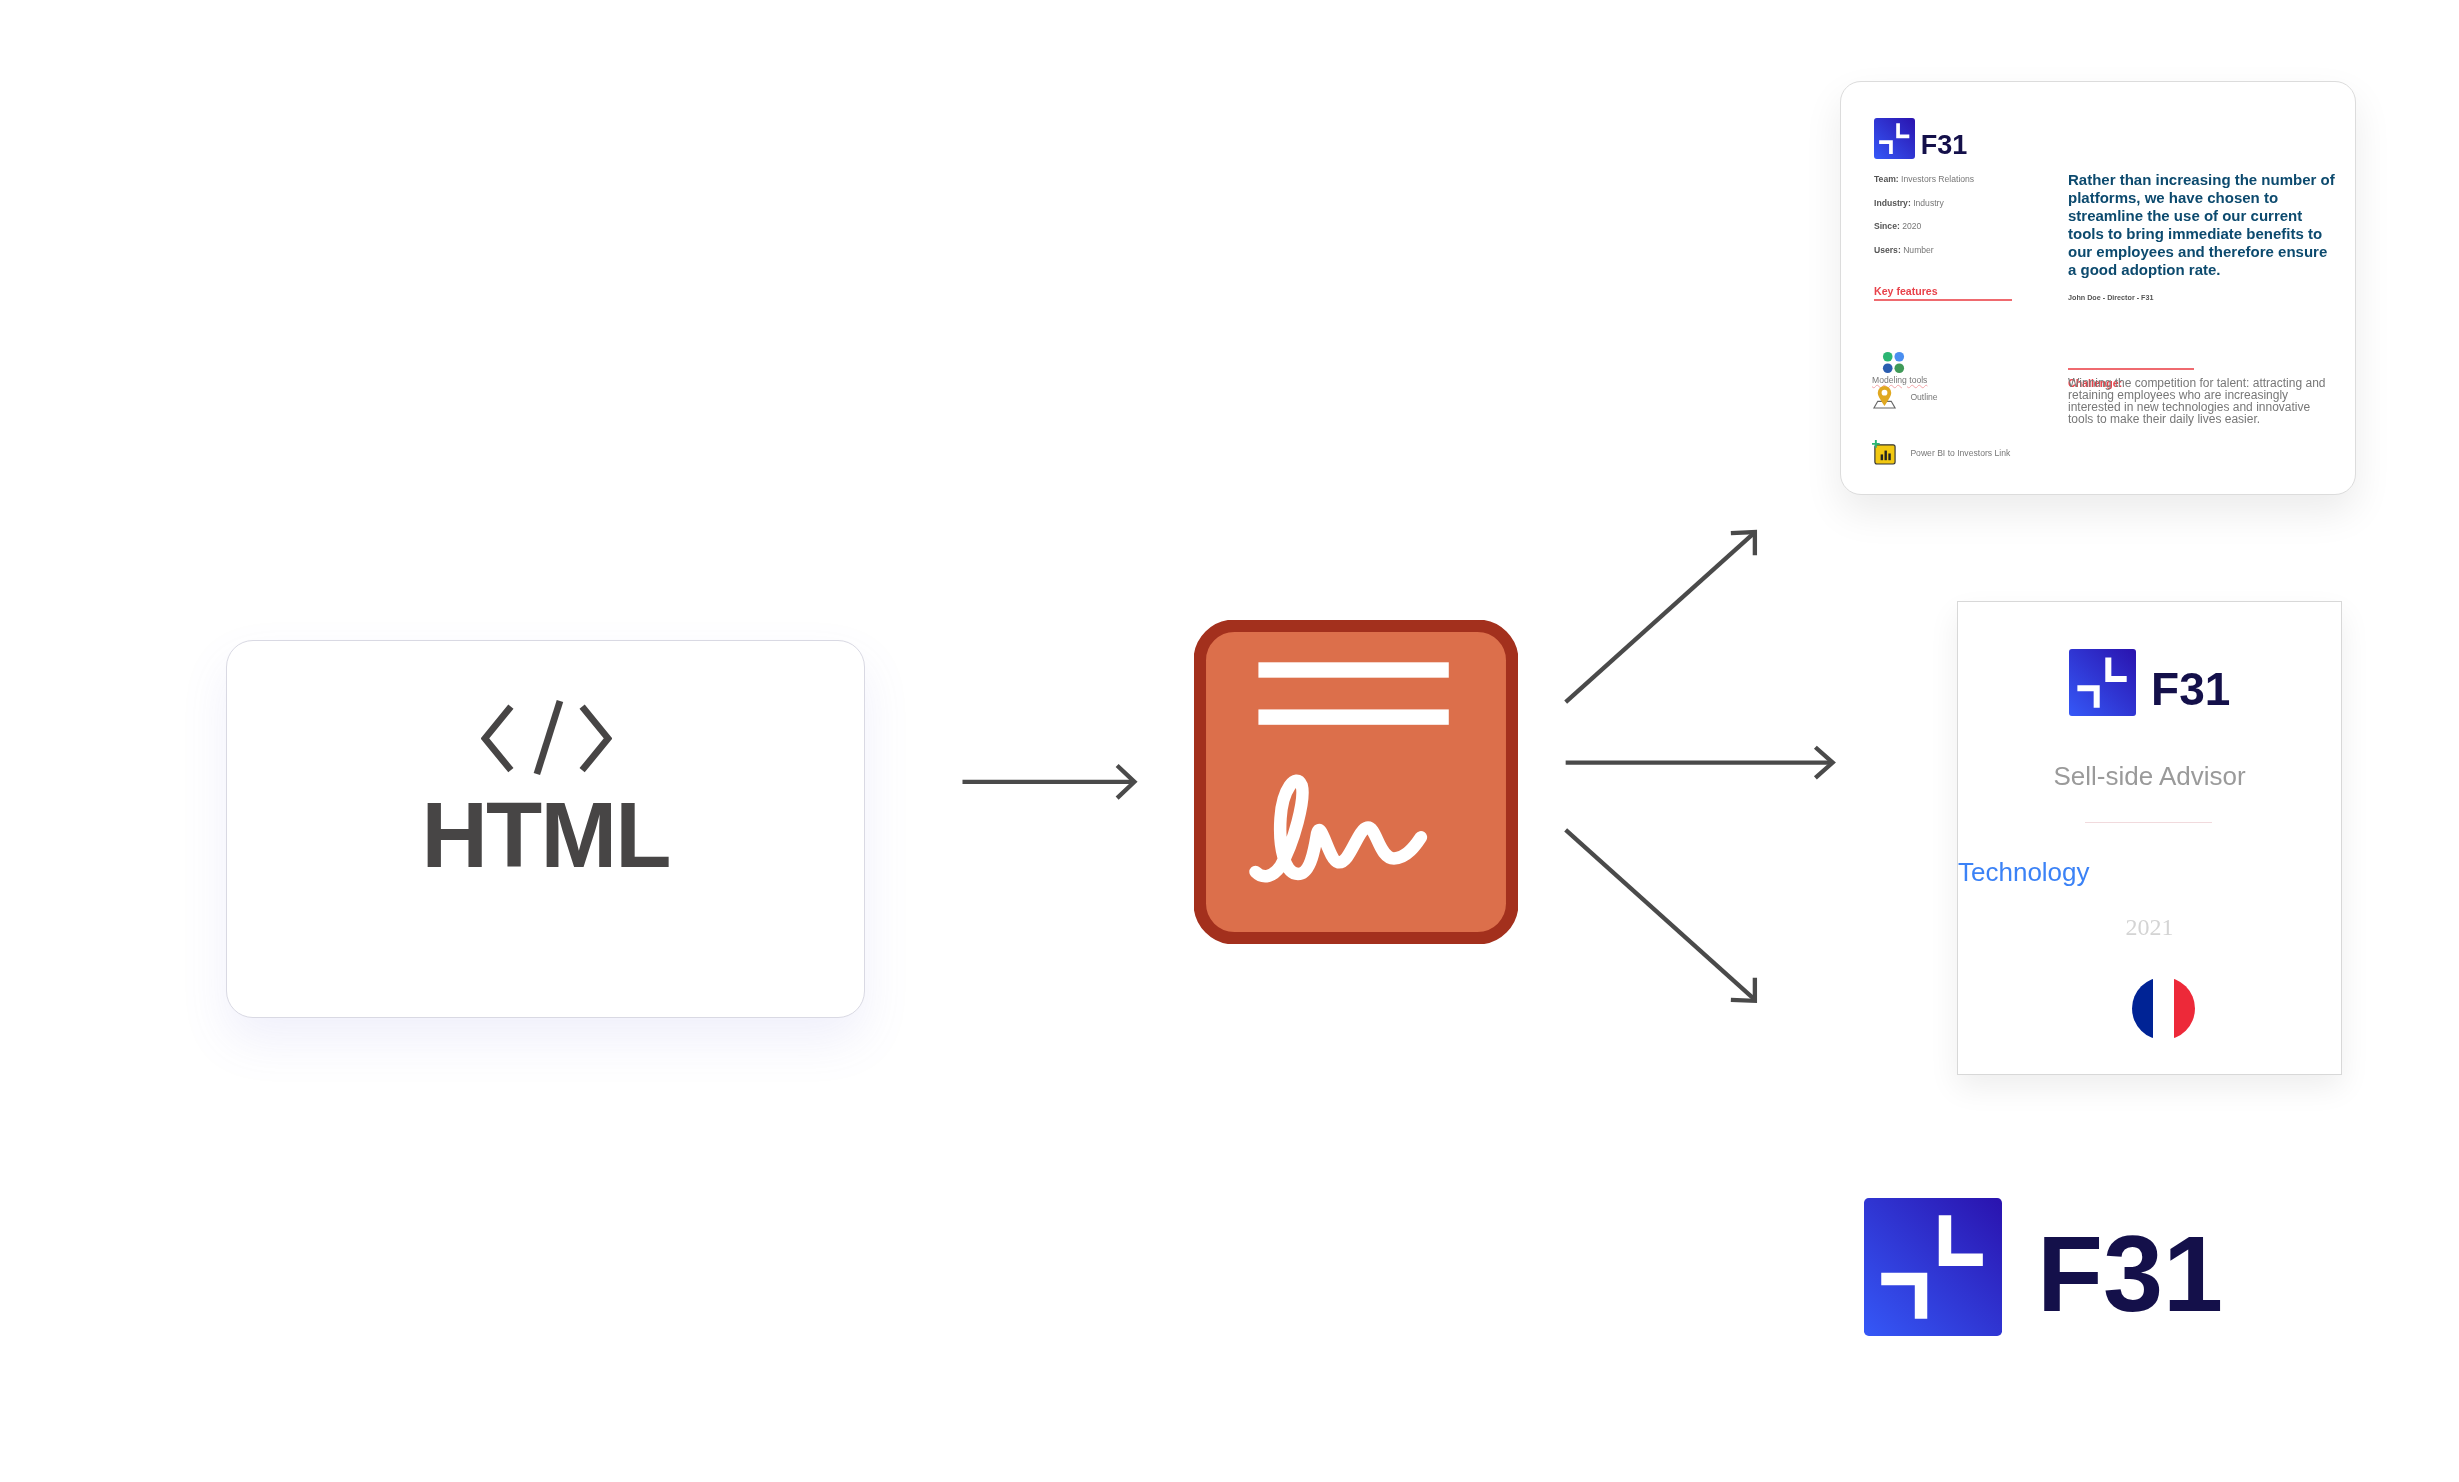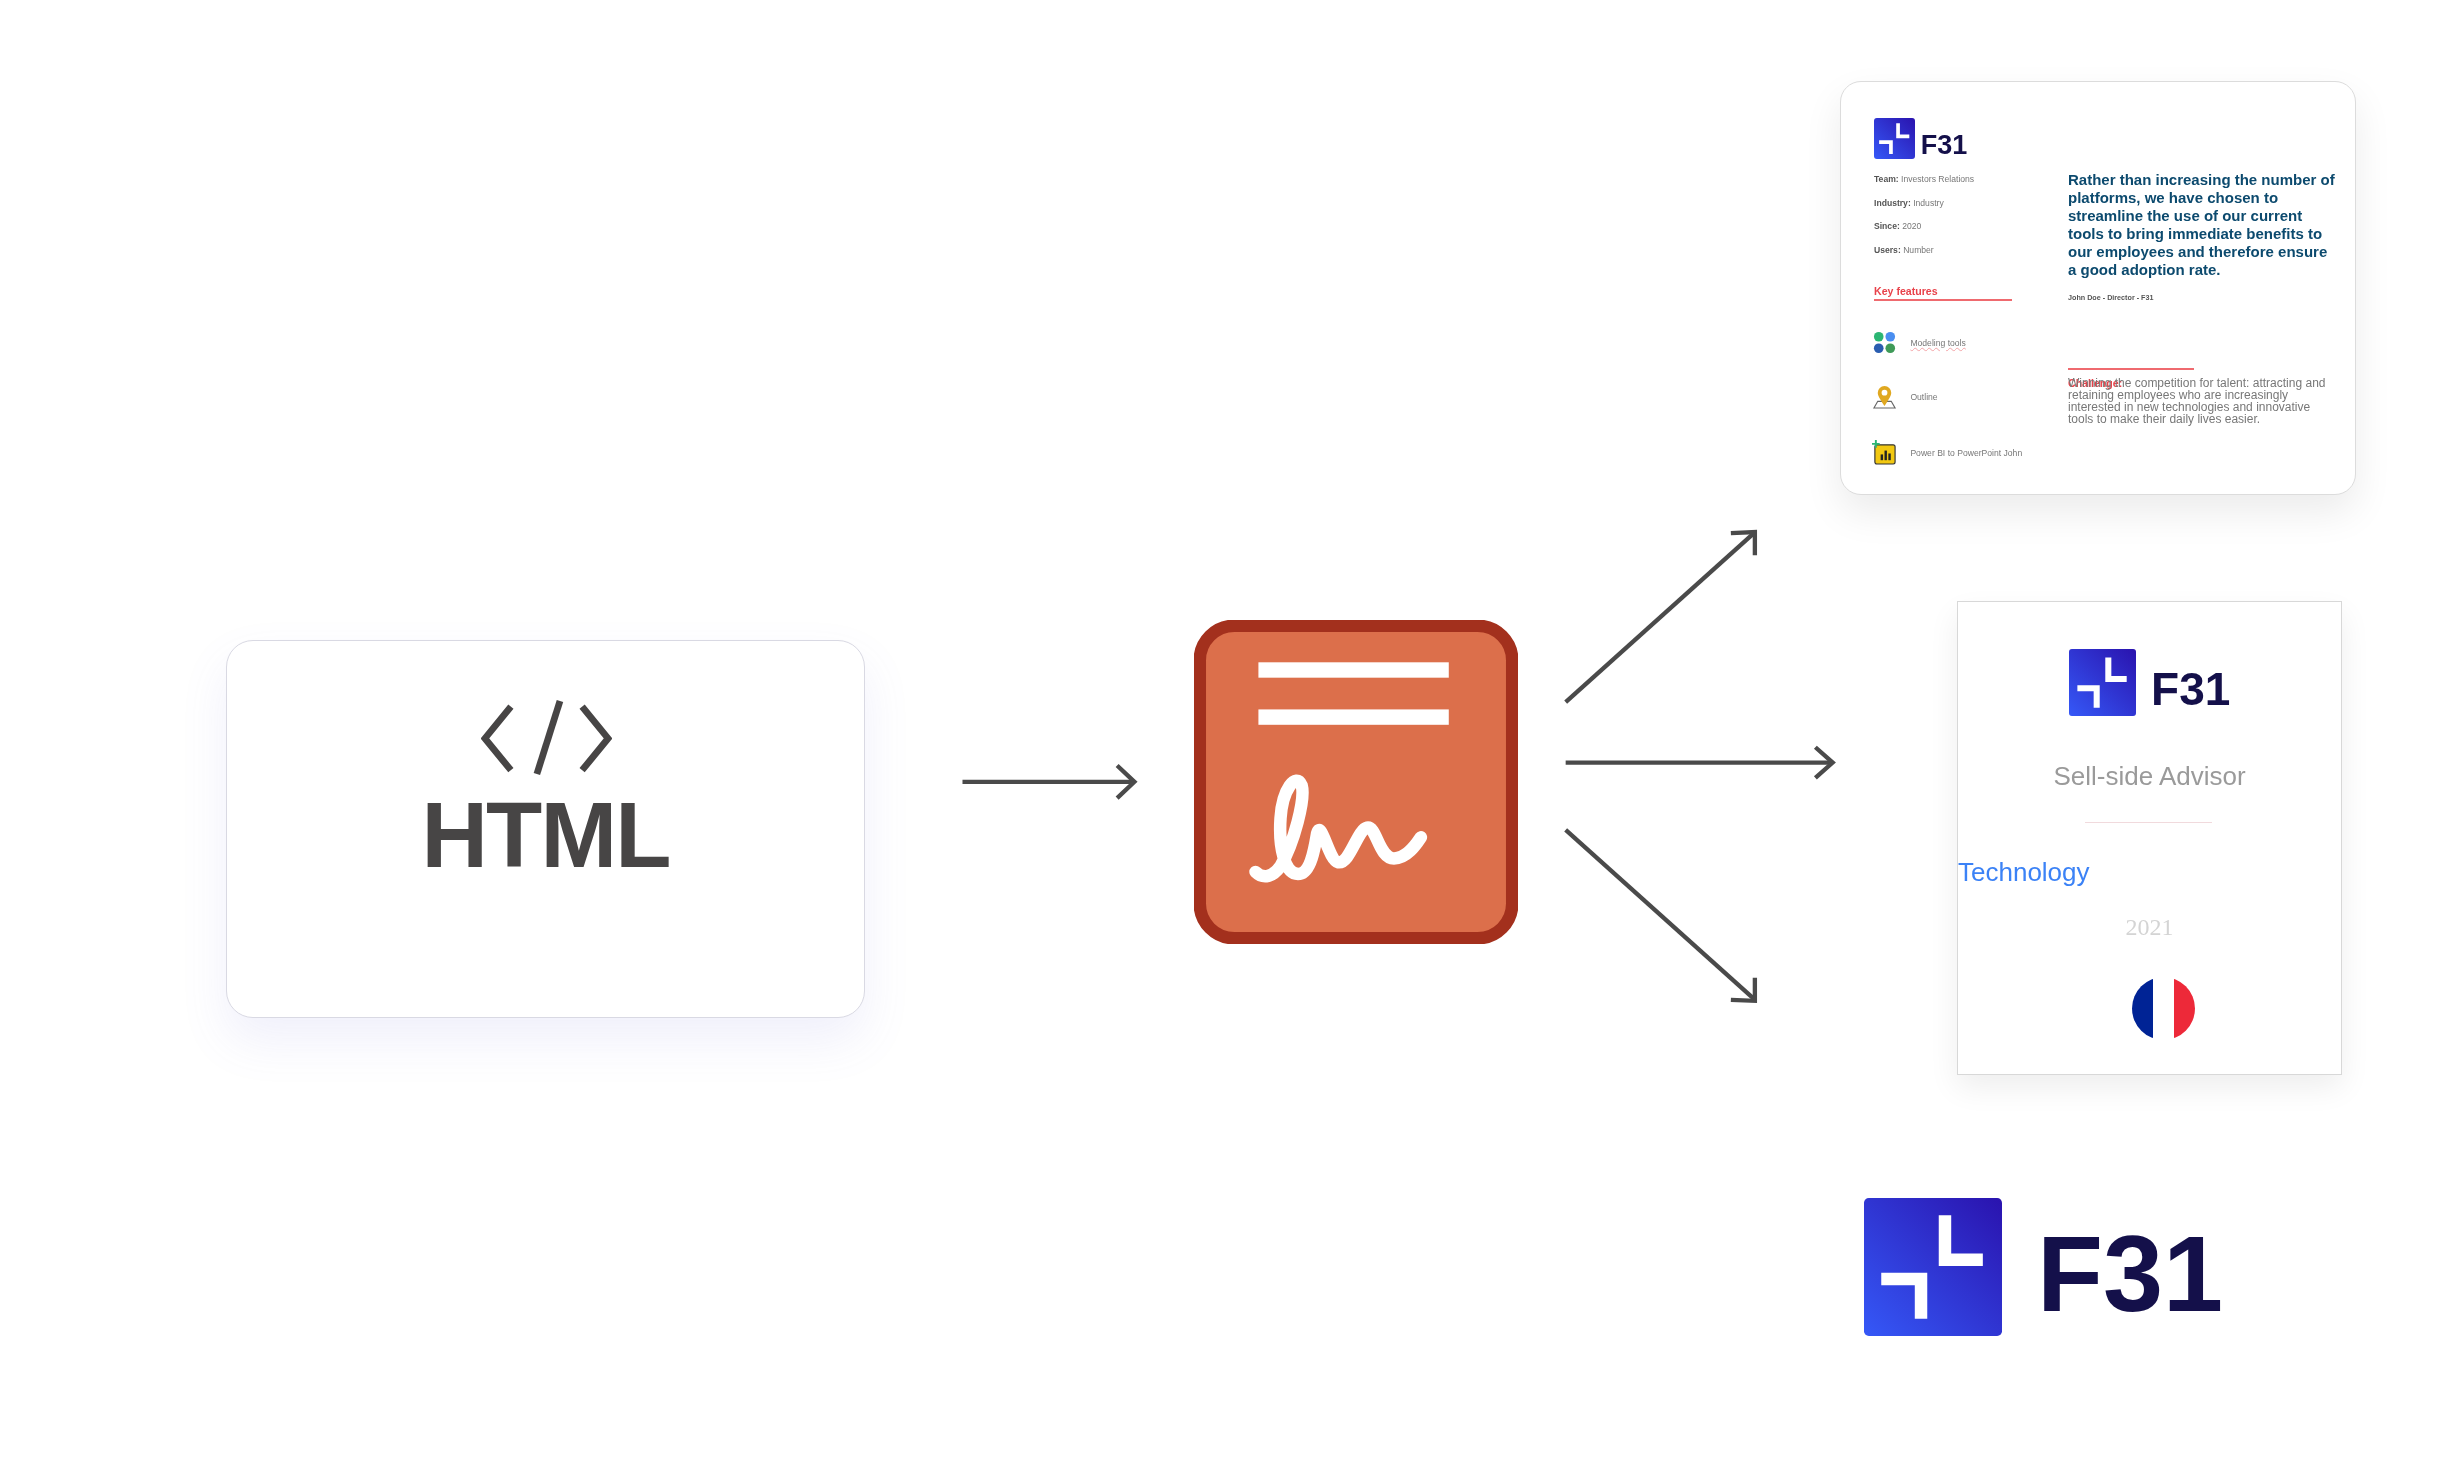--- a/index.html
+++ b/index.html
@@ -132,21 +132,21 @@
   <div class="meta">
     <div><b>Team:</b> <span>Investors Relations</span></div>
     <div><b>Industry:</b> <span>Industry</span></div>
     <div><b>Since:</b> <span>2020</span></div>
     <div><b>Users:</b> <span>Number</span></div>
   </div>
 
   <div class="kf-title">Key features</div>
   <div class="kf-line"></div>
 
-  <div class="feature" style="top:248px;">
+  <div class="feature" style="top:268px;flex-direction:column;">
     <svg class="ficon" viewBox="0 0 26 26">
       <circle cx="7" cy="7" r="5" fill="#2bb673"></circle>
       <circle cx="19" cy="7" r="5" fill="#4a8ef0"></circle>
       <circle cx="7" cy="19" r="5" fill="#2a5db0"></circle>
       <circle cx="19" cy="19" r="5" fill="#3f9a58"></circle>
     </svg>
     <span style="text-decoration: underline wavy #f3a5a8; text-decoration-thickness: 0.5px;">Modeling tools</span>
   </div>
   <div class="feature" style="top:302px;">
     <svg class="ficon" viewBox="0 0 26 26">
@@ -157,21 +157,21 @@
     <span>Outline</span>
   </div>
   <div class="feature" style="top:358px;">
     <svg class="ficon" viewBox="0 0 26 26">
       <rect x="3" y="5" width="21" height="20" rx="2" fill="#f2c811" stroke="#333" stroke-width="1.2"></rect>
       <rect x="9" y="15" width="2.5" height="6" fill="#222"></rect>
       <rect x="13" y="11" width="2.5" height="10" fill="#222"></rect>
       <rect x="17" y="14" width="2.5" height="7" fill="#222"></rect>
       <path d="M4,0 V8 M0,4 H8" stroke="#2bb673" stroke-width="2"></path>
     </svg>
-    <span>Power BI to PowerPoint John</span>
+    <span>Power BI to Investors Link</span>
   </div>
 
   <div class="quote">Rather than increasing the number of platforms, we have chosen to streamline the use of our current tools to bring immediate benefits to our employees and therefore ensure a good adoption rate.</div>
   <div class="attrib">John Doe - Director - F31</div>
 
   <div class="ch-title">Challenge:</div>
   <div class="ch-line"></div>
   <div class="ch-text">Winning the competition for talent: attracting and retaining employees who are increasingly interested in new technologies and innovative tools to make their daily lives easier.</div>
 </div>
 

